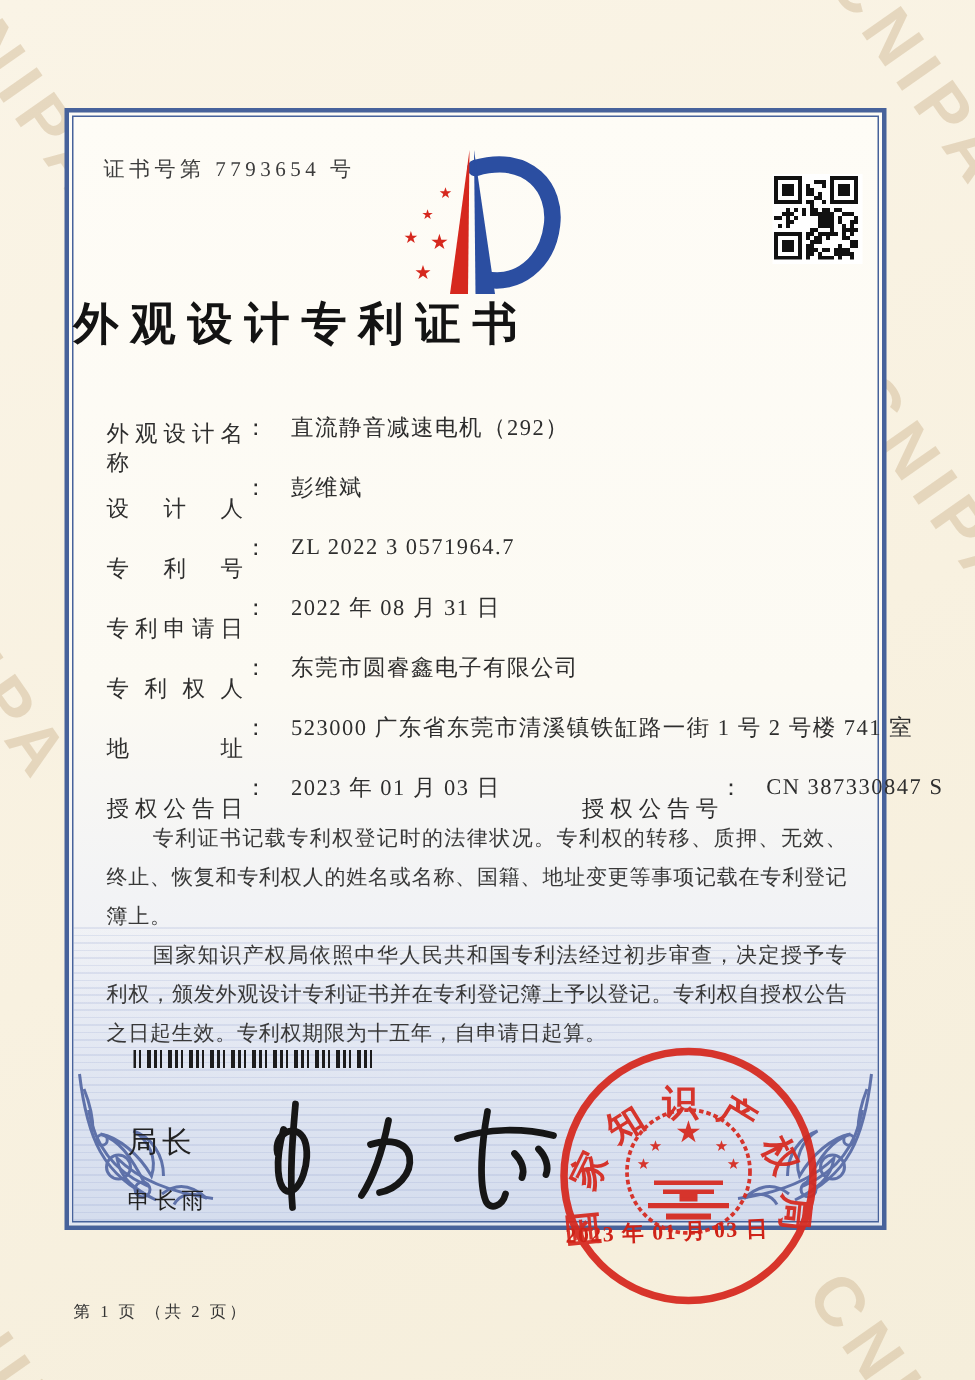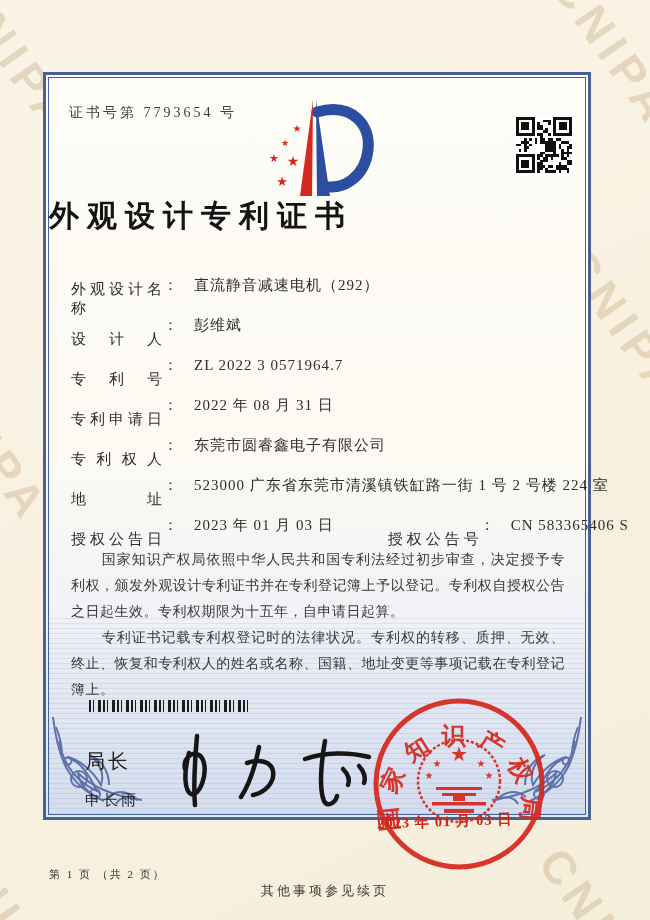--- a/index.html
+++ b/index.html
@@ -329,37 +329,37 @@
             <span class="f-value">2022 年 08 月 31 日</span>
         </div>
         <div class="field-row">
           <span class="f-label">专利权人</span>
             <span class="f-colon">：</span>
             <span class="f-value">东莞市圆睿鑫电子有限公司</span>
         </div>
         <div class="field-row">
           <span class="f-label">地址</span>
             <span class="f-colon">：</span>
-            <span class="f-value">523000 广东省东莞市清溪镇铁缸路一街 1 号 2 号楼 224 室</span>
+            <span class="f-value">523000 广东省东莞市清溪镇铁缸路一街 1 号 2 号楼 741 室</span>
         </div>
         <div class="field-row">
           <span class="f-label">授权公告日</span>
             <span class="f-colon">：</span>
             <span class="f-value">2023 年 01 月 03 日</span>
           <span class="grant-second">
             <span class="f-label">授权公告号</span>
               <span class="f-colon">：</span>
-              <span class="f-value">CN 583365406 S</span>
+              <span class="f-value">CN 387330847 S</span>
           </span>
         </div>
       </div>
 
       <div class="paras">
+        <p>专利证书记载专利权登记时的法律状况。专利权的转移、质押、无效、终止、恢复和专利权人的姓名或名称、国籍、地址变更等事项记载在专利登记簿上。</p>
         <p>国家知识产权局依照中华人民共和国专利法经过初步审查，决定授予专利权，颁发外观设计专利证书并在专利登记簿上予以登记。专利权自授权公告之日起生效。专利权期限为十五年，自申请日起算。</p>
-        <p>专利证书记载专利权登记时的法律状况。专利权的转移、质押、无效、终止、恢复和专利权人的姓名或名称、国籍、地址变更等事项记载在专利登记簿上。</p>
       </div>
 
       <div class="barcode"></div>
 
       <div class="director">
         <div class="d-title">局长</div>
         <div class="d-name">申长雨</div>
       </div>
 
       <div class="signature">
@@ -405,14 +405,13 @@
           </g>
         </svg>
       </div>
 
       <div class="seal-date">2023 年 01 月 03 日</div>
 
       <div class="page-num">第 1 页 （共 2 页）</div>
     </div>
   </div>
 
-  <div class="footer-note">其他事项参见续页</div>
 </div>
 
 </body></html>

